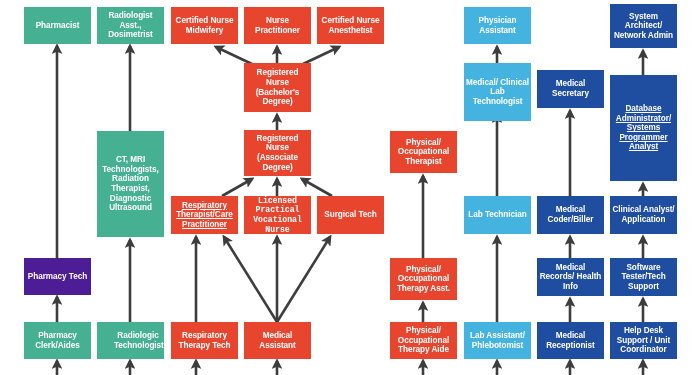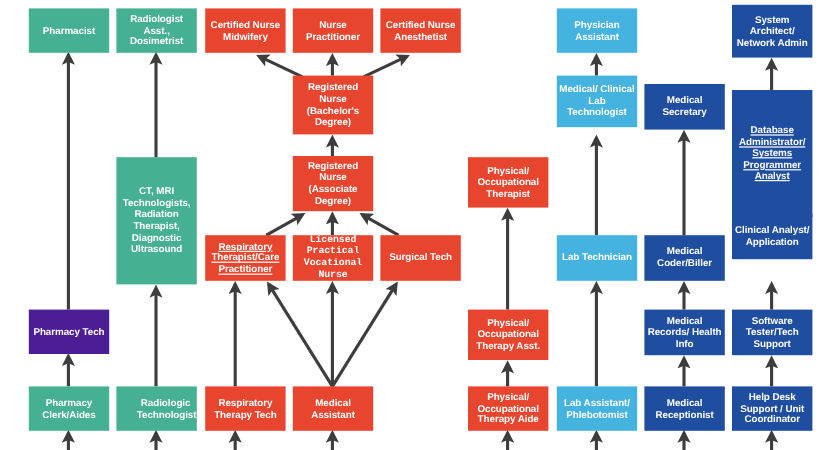--- a/index.html
+++ b/index.html
@@ -113,21 +113,21 @@
       </div>
       <div class="node" style="left: 390px; top: 258px; width: 67px; height: 42px; background: rgb(232, 69, 47);">
         <span>Physical/ Occupational Therapy Asst.</span>
       </div>
       <div class="node" style="left: 390px; top: 322px; width: 67px; height: 37px; background: rgb(232, 69, 47);">
         <span>Physical/ Occupational Therapy Aide</span>
       </div>
       <div class="node" style="left: 464px; top: 7px; width: 67px; height: 37px; background: rgb(69, 179, 224);">
         <span>Physician Assistant</span>
       </div>
-      <div class="node" style="left: 464px; top: 63px; width: 67px; height: 43px; background: rgb(69, 179, 224); justify-content: flex-end;">
+      <div class="node" style="left: 464px; top: 63px; width: 67px; height: 58px; background: rgb(69, 179, 224); justify-content: flex-end;">
         <span>Medical/ Clinical Lab Technologist</span>
       </div>
       <div class="node" style="left: 464px; top: 196px; width: 67px; height: 38px; background: rgb(69, 179, 224);">
         <span>Lab Technician</span>
       </div>
       <div class="node" style="left: 464px; top: 322px; width: 67px; height: 37px; background: rgb(69, 179, 224);">
         <span>Lab Assistant/ Phlebotomist</span>
       </div>
       <div class="node" style="left: 537px; top: 70px; width: 67px; height: 38px; background: rgb(31, 78, 161);">
         <span>Medical Secretary</span>
@@ -140,21 +140,21 @@
       </div>
       <div class="node" style="left: 537px; top: 322px; width: 67px; height: 37px; background: rgb(31, 78, 161);">
         <span>Medical Receptionist</span>
       </div>
       <div class="node" style="left: 610px; top: 4px; width: 67px; height: 44px; background: rgb(31, 78, 161);">
         <span>System Architect/ Network Admin</span>
       </div>
       <div class="node" style="left: 610px; top: 75px; width: 67px; height: 106px; background: rgb(31, 78, 161); text-decoration: underline;">
         <span>Database Administrator/ Systems Programmer Analyst</span>
       </div>
-      <div class="node" style="left: 610px; top: 178px; width: 67px; height: 38px; background: rgb(31, 78, 161);">
+      <div class="node" style="left: 610px; top: 196px; width: 67px; height: 38px; background: rgb(31, 78, 161);">
         <span>Clinical Analyst/ Application</span>
       </div>
       <div class="node" style="left: 610px; top: 258px; width: 67px; height: 38px; background: rgb(31, 78, 161);">
         <span>Software Tester/Tech Support</span>
       </div>
       <div class="node" style="left: 610px; top: 322px; width: 67px; height: 37px; background: rgb(31, 78, 161);">
         <span>Help Desk Support / Unit Coordinator</span>
       </div>
     </div>
 </div>

